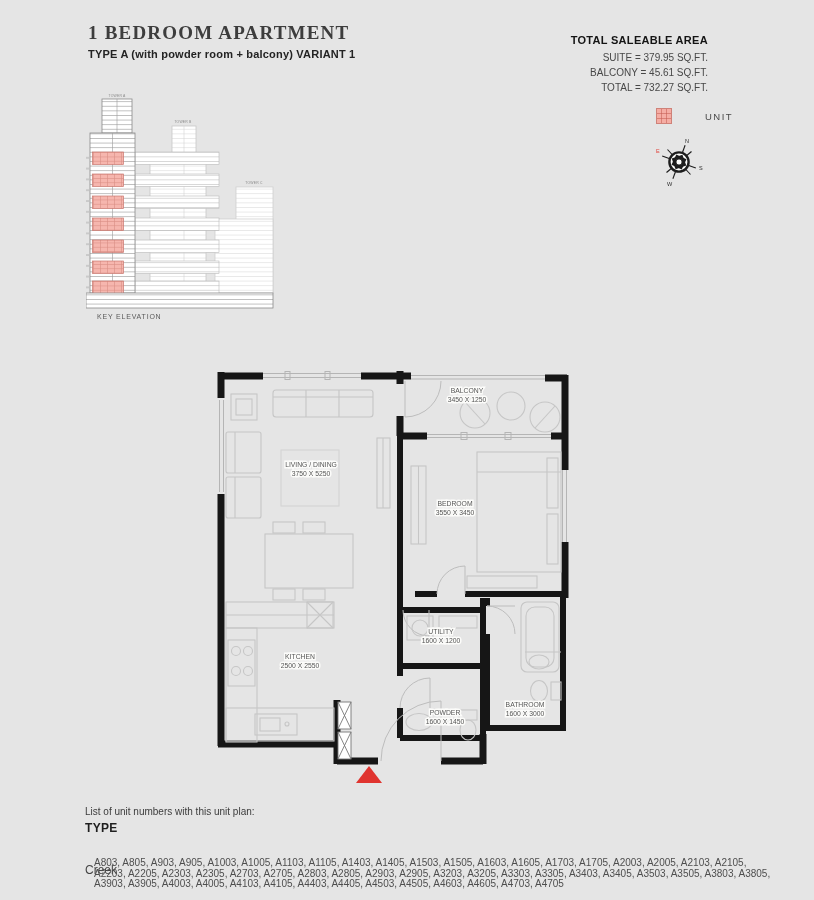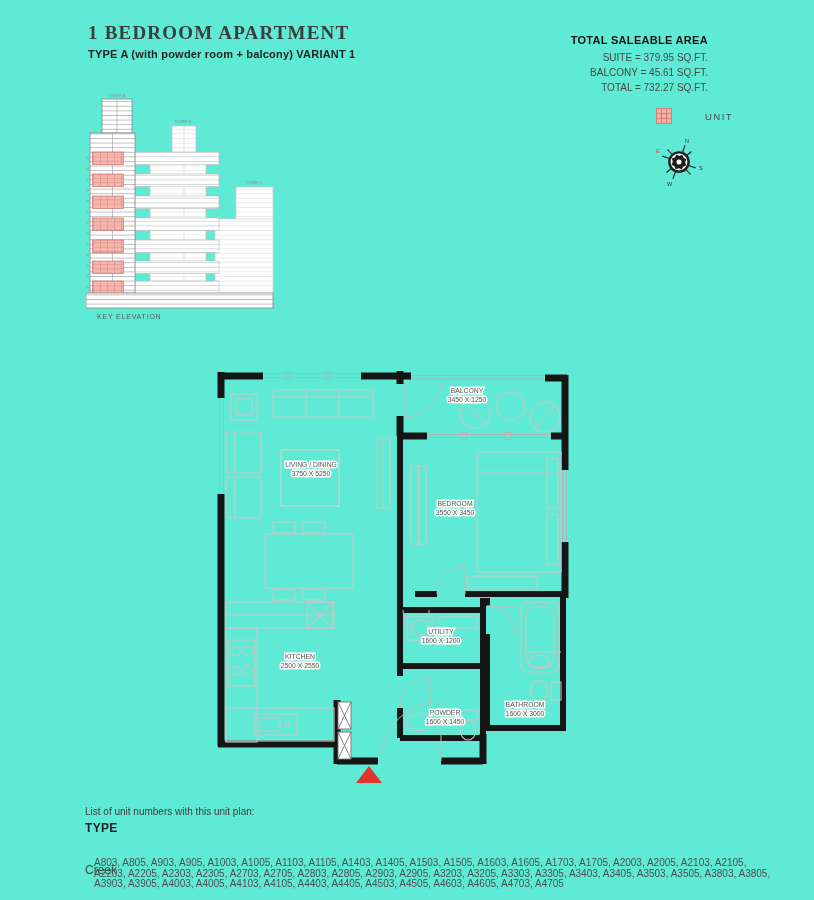--- a/index.html
+++ b/index.html
@@ -1,16 +1,16 @@
 <!DOCTYPE html>
 <html><head>
 <meta charset="utf-8">
 <style>
   html,body{margin:0;padding:0;}
-  .page{position:relative;width:814px;height:900px;background:#5eead4;overflow:hidden;
+  .page{position:relative;width:814px;height:900px;background:#e5e5e5;overflow:hidden;
         font-family:"Liberation Sans",sans-serif;color:#333;}
   .title{position:absolute;left:88px;top:22px;font-family:"Liberation Serif",serif;
          font-size:19px;font-weight:600;letter-spacing:1.2px;color:#3d3d3d;}
   .subtitle{position:absolute;left:88px;top:48px;font-size:11px;font-weight:bold;color:#232323;letter-spacing:.2px;}
   .area-block{position:absolute;top:26px;right:106px;text-align:right;margin-top:8px;}
   .area-heading{font-size:11px;font-weight:bold;color:#141414;margin-bottom:4px;letter-spacing:.3px;}
   .area-line{font-size:10px;color:#474747;line-height:15px;}
   .unit-legend{position:absolute;left:656px;top:108px;display:flex;align-items:center;gap:9px;}
   .unit-swatch{width:14px;height:14px;background:#f5ada4;border:1px solid #cf8279;
     background-image:

